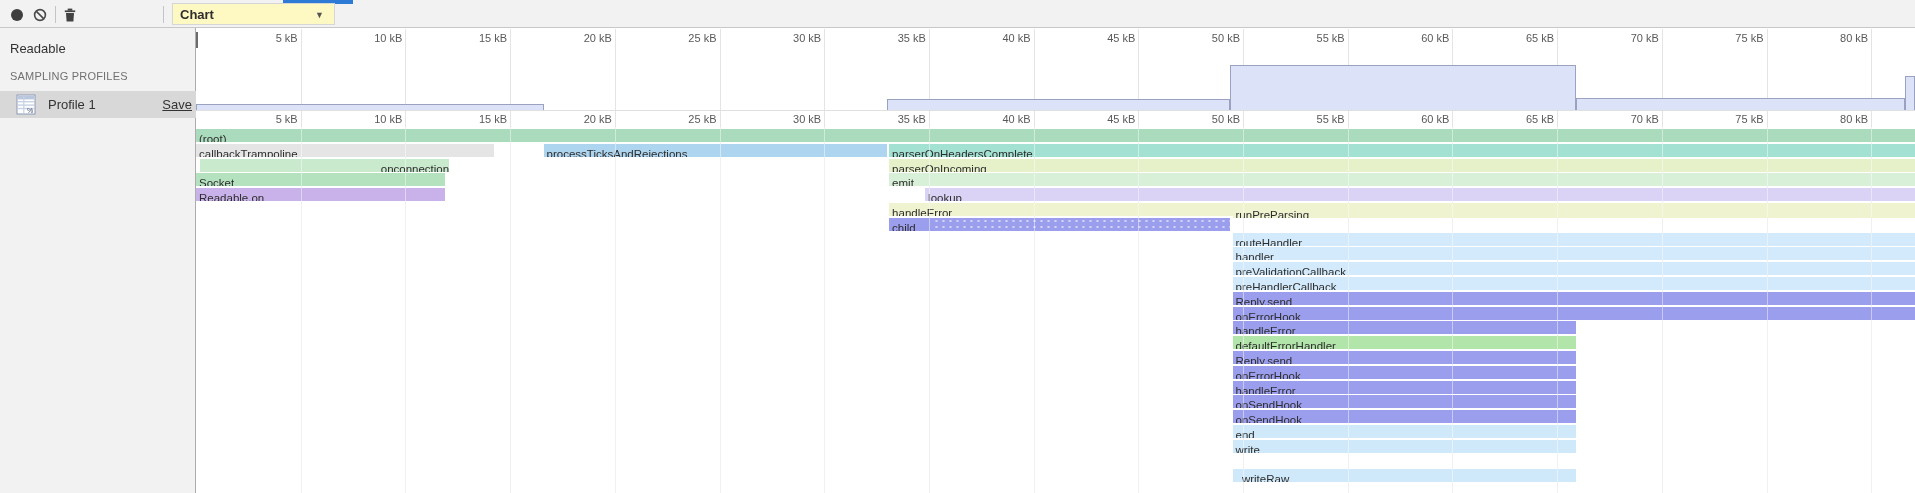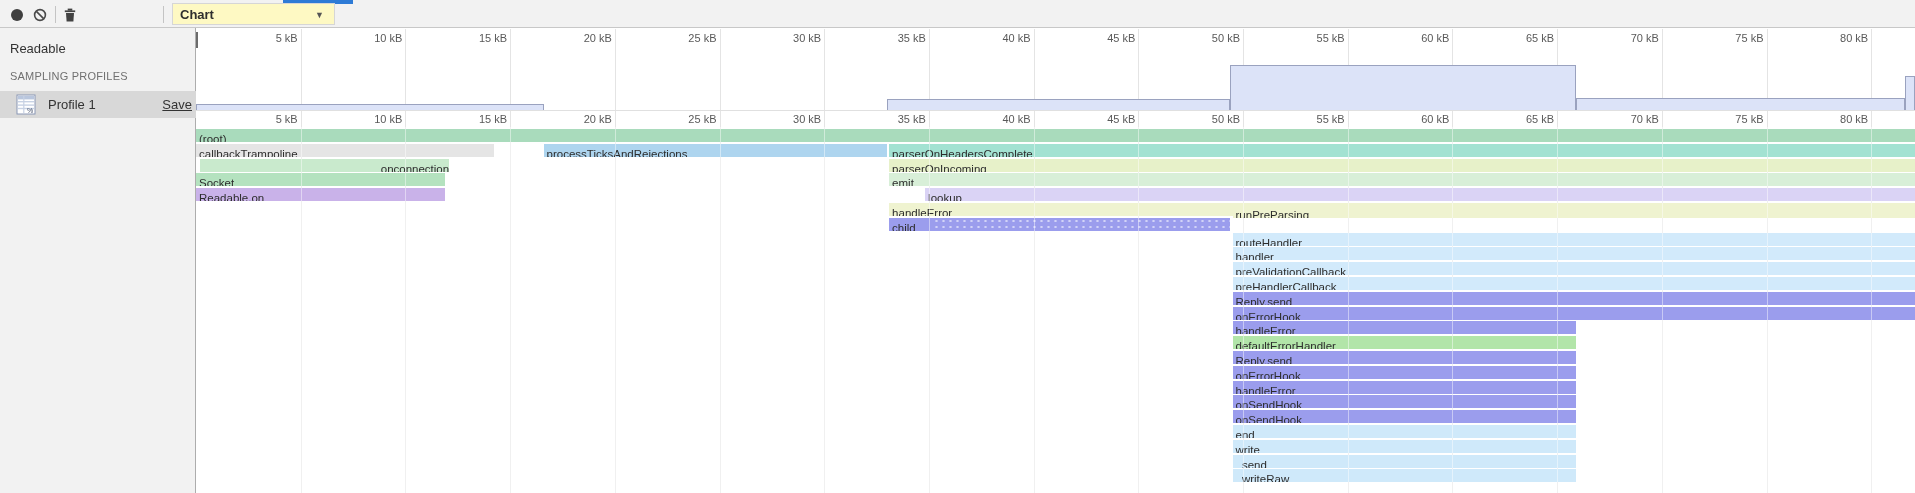--- a/index.html
+++ b/index.html
@@ -198,17 +198,16 @@
       <div class="frame" style="left: 1036.53px; width: 682.644px; top: 278.6px; background: rgb(155, 157, 237);"><span class="lbl">onErrorHook</span></div>
       <div class="frame" style="left: 1036.53px; width: 343.416px; top: 293.4px; background: rgb(155, 157, 237);"><span class="lbl">handleError</span></div>
       <div class="frame" style="left: 1036.53px; width: 343.416px; top: 308.2px; background: rgb(178, 229, 169);"><span class="lbl">defaultErrorHandler</span></div>
       <div class="frame" style="left: 1036.53px; width: 343.416px; top: 323px; background: rgb(155, 157, 237);"><span class="lbl">Reply.send</span></div>
       <div class="frame" style="left: 1036.53px; width: 343.416px; top: 337.8px; background: rgb(155, 157, 237);"><span class="lbl">onErrorHook</span></div>
       <div class="frame" style="left: 1036.53px; width: 343.416px; top: 352.6px; background: rgb(155, 157, 237);"><span class="lbl">handleError</span></div>
       <div class="frame" style="left: 1036.53px; width: 343.416px; top: 367.4px; background: rgb(155, 157, 237);"><span class="lbl">onSendHook</span></div>
       <div class="frame" style="left: 1036.53px; width: 343.416px; top: 382.2px; background: rgb(155, 157, 237);"><span class="lbl">onSendHook</span></div>
       <div class="frame" style="left: 1036.53px; width: 343.416px; top: 411.8px; background: rgb(207, 233, 250);"><span class="lbl">write_</span></div>
       <div class="frame" style="left: 1036.53px; width: 343.416px; top: 397px; background: rgb(207, 233, 250);"><span class="lbl">end</span></div>
-      <div class="frame" style="left: 1036.53px; width: 343.416px; top: 426.6px; background: rgb(207, 233, 250);"><span class="lbl">_send</span></div>
       <div class="frame" style="left: 1036.53px; width: 343.416px; top: 441.4px; background: rgb(207, 233, 250);"><span class="lbl">_writeRaw</span></div>
     </div>
 
 </div>
 
 </body></html>

